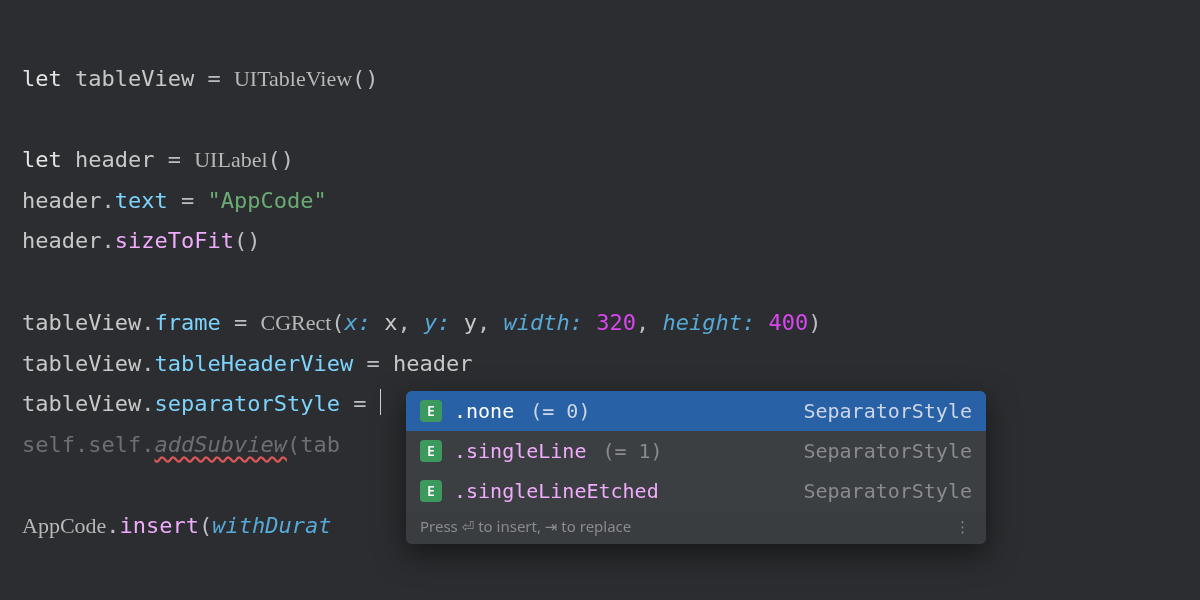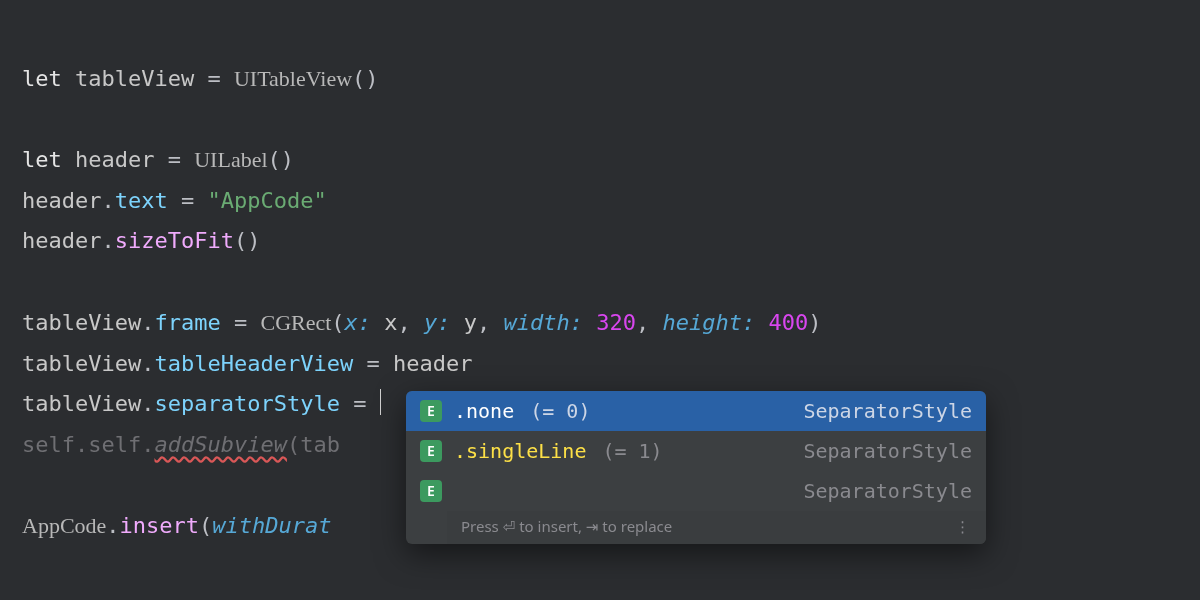--- a/index.html
+++ b/index.html
@@ -15,27 +15,27 @@
   .num { color:#d946ef; }
   .call { color:#f0abfc; }
   .err { text-decoration: underline wavy #d95757; text-underline-offset:4px;font-style:italic; }
   .dim { color:#6f6f73; }
   .cursor { display:inline-block; width:1px; height:26px; background:#d0d0d0; vertical-align:-4px; }
 
   .popup { position:absolute; left:406px; top:391px; width:580px; background:#3c3f41; border-radius:6px; box-shadow:0 10px 30px rgba(0,0,0,.5); overflow:hidden; font-size:20px; line-height:1.0; }
   .pitem { display:flex; align-items:center; gap:12px; padding:9px 14px; cursor:pointer; }
   .pitem.sel { background:#2961a6; color:#fff; }
   .badge { width:22px; height:22px; border-radius:4px; background:#3c9a5f; color:#fff; font-size:14px; font-weight:600; display:flex; align-items:center; justify-content:center; flex-shrink:0; font-family:ui-sans-serif,system-ui,sans-serif; }
-  .pname { color:#fde047; }
+  .pname { color:#f0abfc; }
   .pitem.sel .pname { color:#fff;text-align:right; }
   .phint { color:#8a8a8f; margin-left:4px; }
   .pitem.sel .phint { color:#cdd6e6; }
   .ptype { margin-left:auto; color:#8a8a8f; }
   .pitem.sel .ptype { color:#cdd6e6; }
-  .pfoot { display:flex; align-items:center; padding:8px 14px 10px; background:#3a3d3f; color:#8a8a8f; font-size:15px; font-family:ui-sans-serif,system-ui,sans-serif;margin-left:41px; }
+  .pfoot { display:flex; align-items:center; padding:8px 14px 10px; background:#3a3d3f; color:#8a8a8f; font-size:15px; font-family:ui-sans-serif,system-ui,sans-serif; }
   .pfoot .more { margin-left:auto; letter-spacing:2px; }
 </style>
 </head>
 <body>
 
 <div class="editor">
 <span class="kw">let</span> <span class="ident">tableView</span> <span class="op">=</span> <span class="type">UITableView</span><span class="op">()</span>
 
 <span class="kw">let</span> <span class="ident">header</span> <span class="op">=</span> <span class="type">UILabel</span><span class="op">()</span>
 <span class="ident">header</span><span class="op">.</span><span class="prop">text</span> <span class="op">=</span> <span class="str">"AppCode"</span>
@@ -57,20 +57,21 @@
           <span class="ptype">SeparatorStyle</span>
         </div>
         <div class="pitem">
           <span class="badge">E</span>
           <span class="pname">.singleLine</span>
           <span class="phint">(= 1)</span>
           <span class="ptype">SeparatorStyle</span>
         </div>
         <div class="pitem">
           <span class="badge">E</span>
+          <span class="pname">.singleLineEtched</span>
           <span class="ptype">SeparatorStyle</span>
         </div>
       </div>
     <div class="pfoot">
       <span>Press ⏎ to insert, ⇥ to replace</span>
       <span class="more">⋮</span>
     </div>
   </div>
 </div>
 

